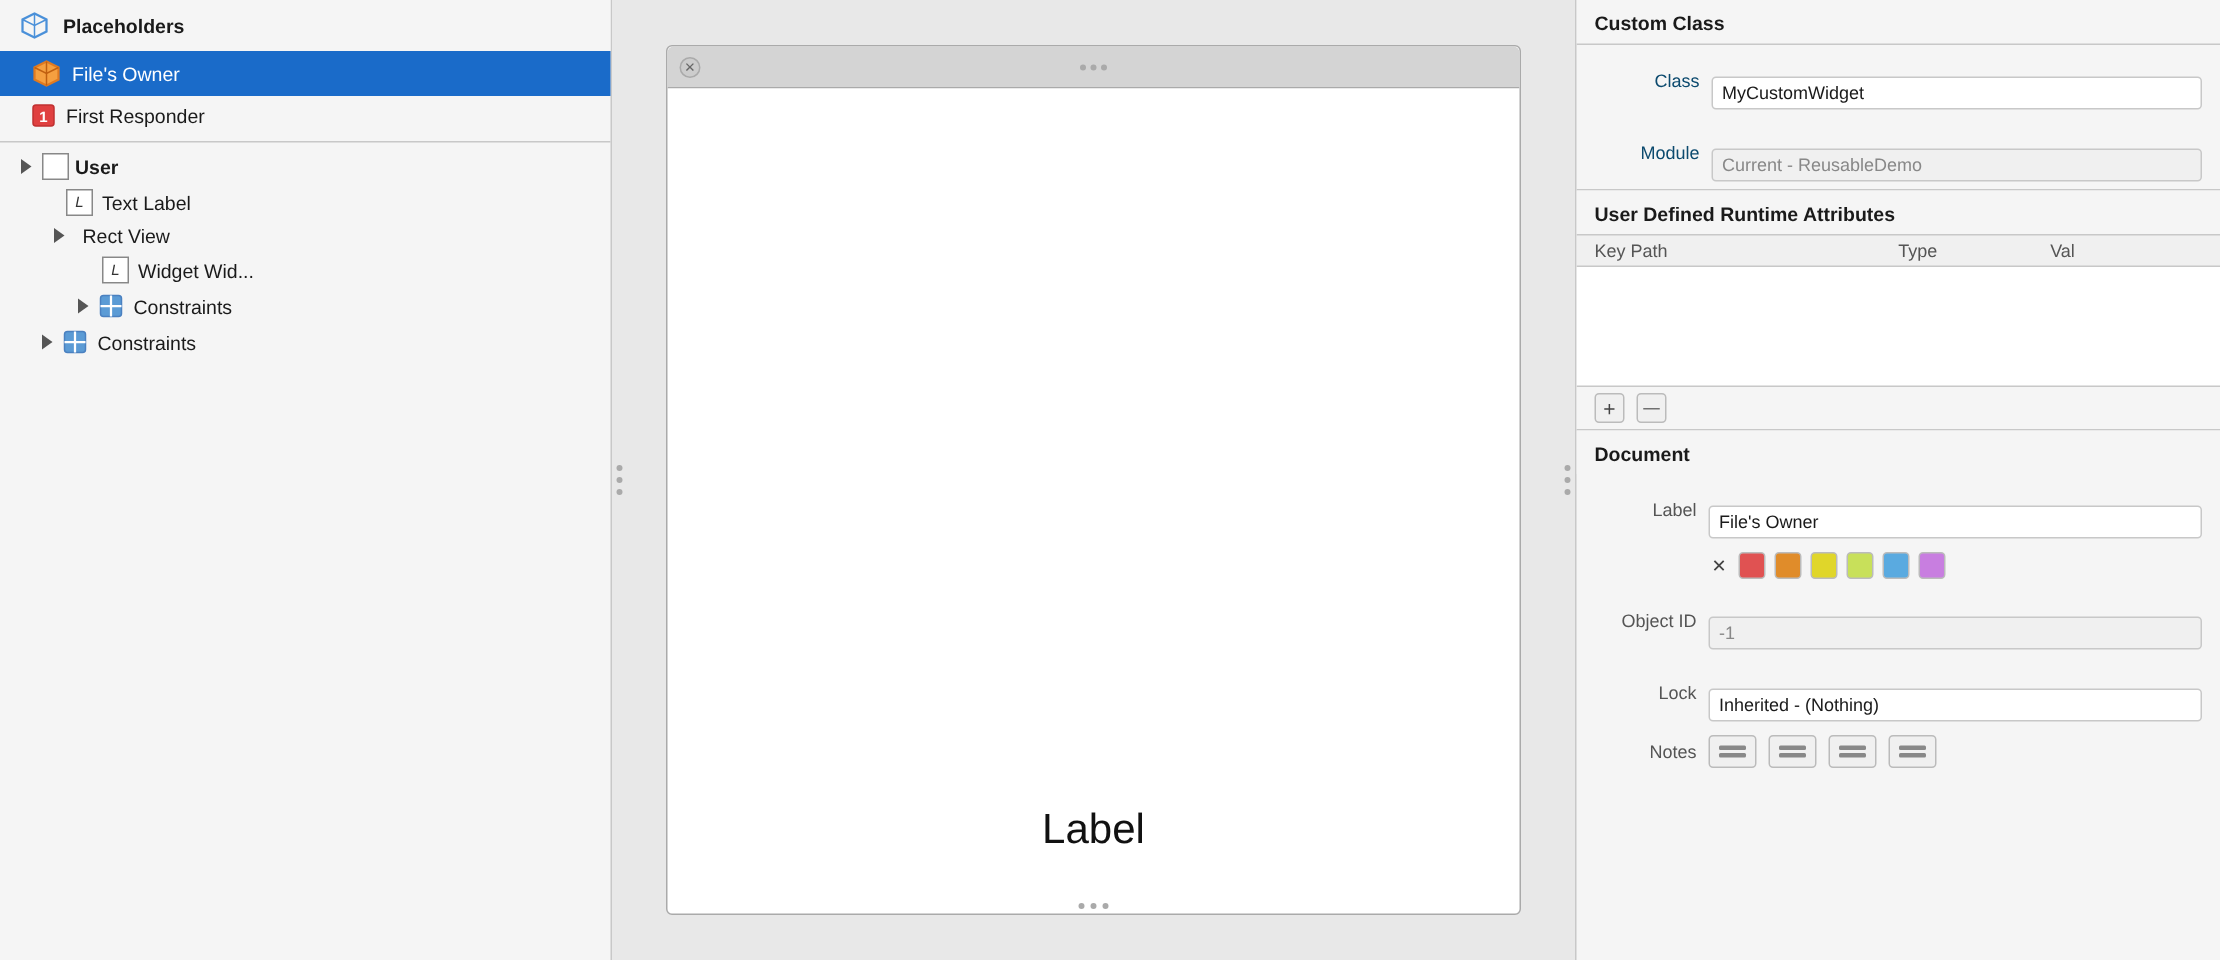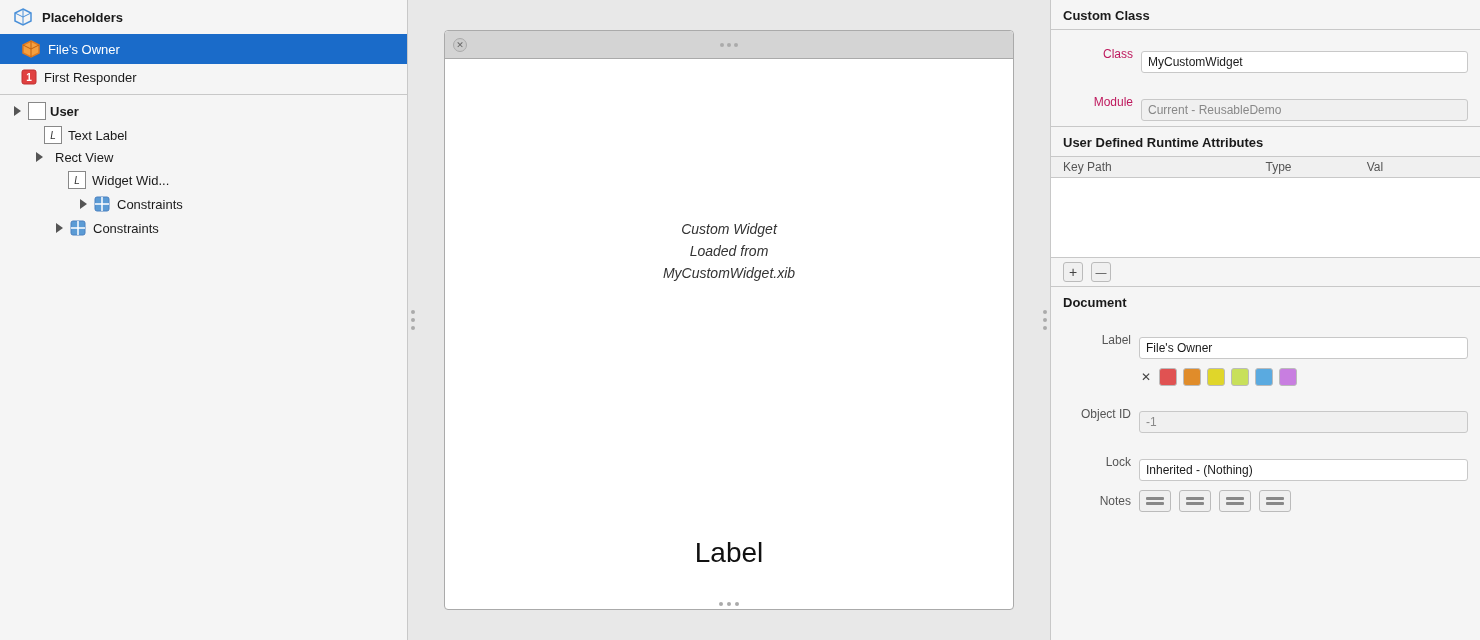--- a/index.html
+++ b/index.html
@@ -112,21 +112,20 @@
       flex-shrink: 0;
     }
 
     .constraints-row {
       display: flex;
       align-items: center;
       padding: 3px 12px 3px 44px;
       gap: 6px;
       cursor: pointer;
       font-size: 13px;
-      margin-left: 28px;
     }
 
     .constraints-row.indent2 {
       padding-left: 68px;
     }
 
     .constraints-icon {
       width: 18px;
       height: 18px;
       display: inline-flex;
@@ -302,21 +301,21 @@
 
     .form-row {
       display: flex;
       align-items: center;
       padding: 5px 12px;
       gap: 8px;
     }
 
     .form-label {
       text-align: right;
-      color: #be185d;
+      color: #0c4a6e;
       font-size: 12px;
       min-width: 70px;
     }
 
     .form-input {
       flex: 1;
       border: 1px solid #c8c8c8;
       border-radius: 3px;
       padding: 2px 6px;
       font-size: 12px;
@@ -568,25 +567,20 @@
       <div class="close-btn">
         <span style="font-size:9px;color:#666;">✕</span>
       </div>
       <div class="ios-window-dots">
         <div class="dot"></div>
         <div class="dot"></div>
         <div class="dot"></div>
       </div>
     </div>
     <div class="ios-window-content">
-      <div class="widget-text">
-        <span>Custom Widget</span><br>
-        <span>Loaded from</span><br>
-        <span>MyCustomWidget.xib</span>
-      </div>
       <div class="label-text">Label</div>
     </div>
 
     <div class="bottom-dots">
       <div class="side-dot"></div>
       <div class="side-dot"></div>
       <div class="side-dot"></div>
     </div>
   </div>
 

